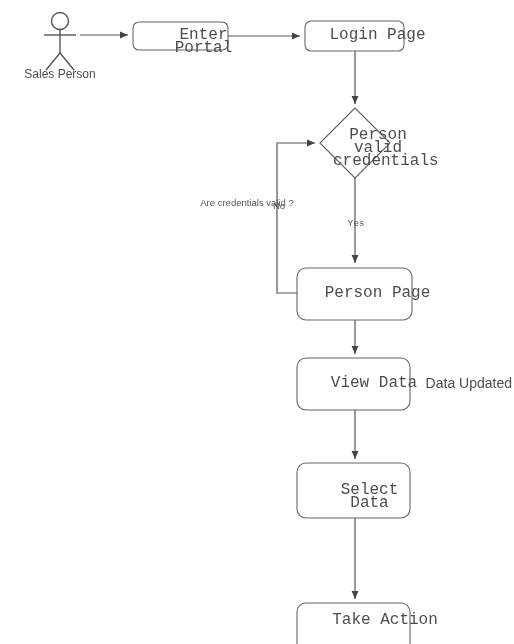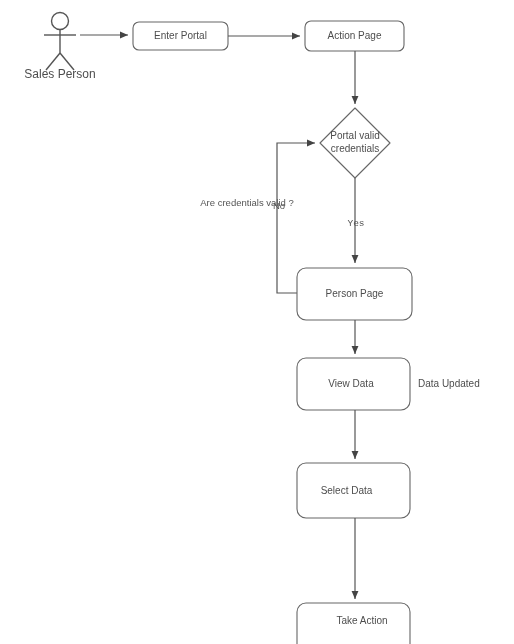--- a/index.html
+++ b/index.html
@@ -17,41 +17,42 @@
   #diagram-canvas {
     position: absolute;
     left: 0;
     top: 0;
     width: 514px;
     height: 644px;
   }
   .node-label {
     position: absolute;
     color: #4d4d4d;
-    font-size: 10px;
+    font-size: 16px;
     line-height: 13px;
     text-align: center;
-    font-family: Liberation Sans, sans-serif;
+    font-family: Liberation Mono, monospace;
     white-space: pre-line;
     pointer-events: none;
+    margin-left: 23px;
   }
   .edge-label {
     position: absolute;
     color: #555555;
     font-size: 9.5px;
     line-height: 12px;
     text-align: center;
     font-family: "Liberation Sans", sans-serif;
   }
   .side-label {
     position: absolute;
     color: #4d4d4d;
-    font-size: 10px;
+    font-size: 14px;
     line-height: 13px;
-    text-align: left;
+    text-align: right;
     font-family: "Liberation Sans", sans-serif;
   }
   .actor-label {
     position: absolute;
     color: #4d4d4d;
     font-size: 12px;
     line-height: 13px;
     text-align: center;
     font-family: "Liberation Sans", sans-serif;
   }
@@ -102,23 +103,23 @@
 
   <line x1="355" y1="518" x2="355" y2="599" stroke="#555555" stroke-width="1.2" marker-end="url(#arrowhead)"></line>
 
   <rect x="297" y="603" width="113" height="55" rx="9" ry="9" fill="#ffffff" stroke="#666666" stroke-width="1.1"></rect>
 </svg>
 
 <div class="actor-label" style="left:14px; top:68px; width:92px;">Sales Person</div>
 
 <div class="node-label" style="left:133px; top:29px; width:95px;">Enter Portal</div>
 
-<div class="node-label" style="left:305px; top:29px; width:99px;">Action Page</div>
+<div class="node-label" style="left:305px; top:29px; width:99px;">Login Page</div>
 
-<div class="node-label" style="left:310px; top:129px; width:90px;">Portal valid
+<div class="node-label" style="left:310px; top:129px; width:90px;">Person valid
 credentials</div>
 
 <div class="edge-label" style="left:192px; top:197px; width:110px;">Are credentials
 valid ?</div>
 
 <div class="edge-label" style="left:268px; top:200px; width:22px;">No</div>
 
 <div class="edge-label" style="left:344px; top:218px; width:24px;font-family:Liberation Mono, monospace;">Yes</div>
 
 <div class="node-label" style="left:297px; top:287px; width:115px;">Person Page</div>

